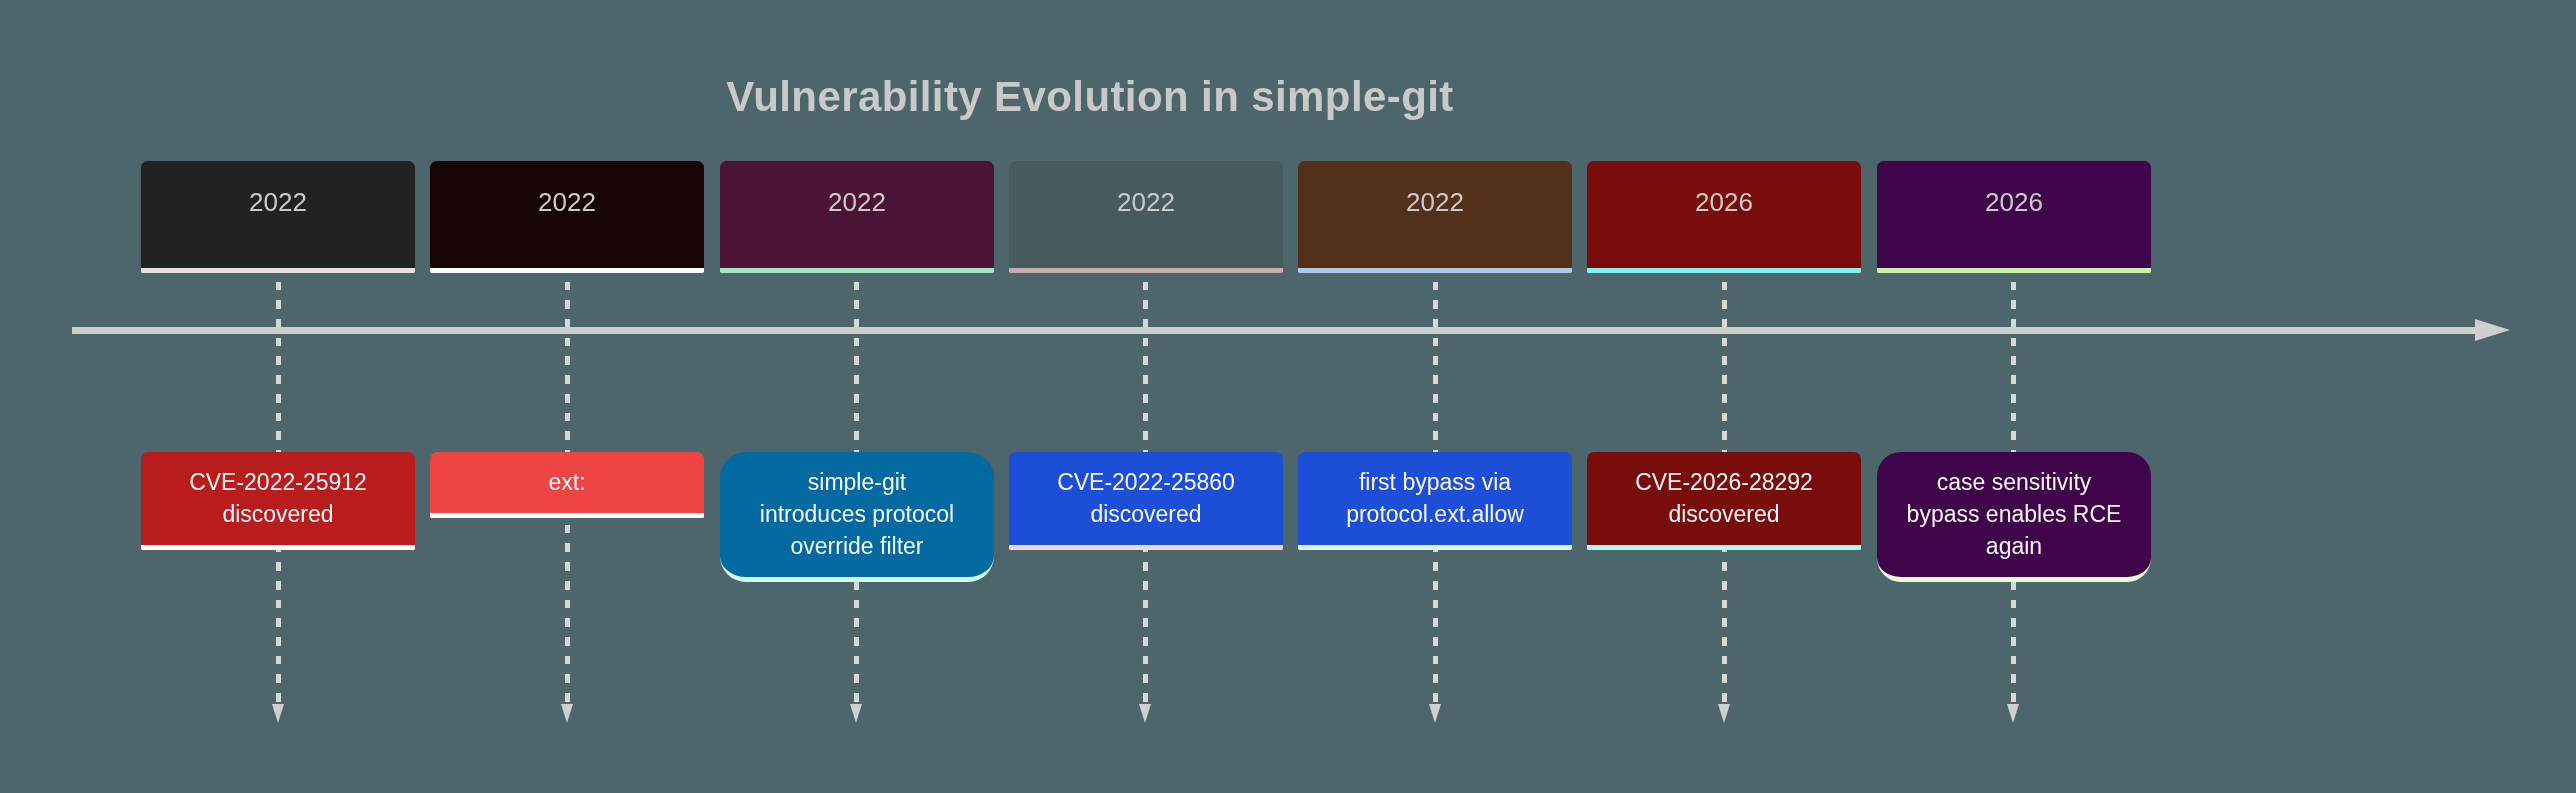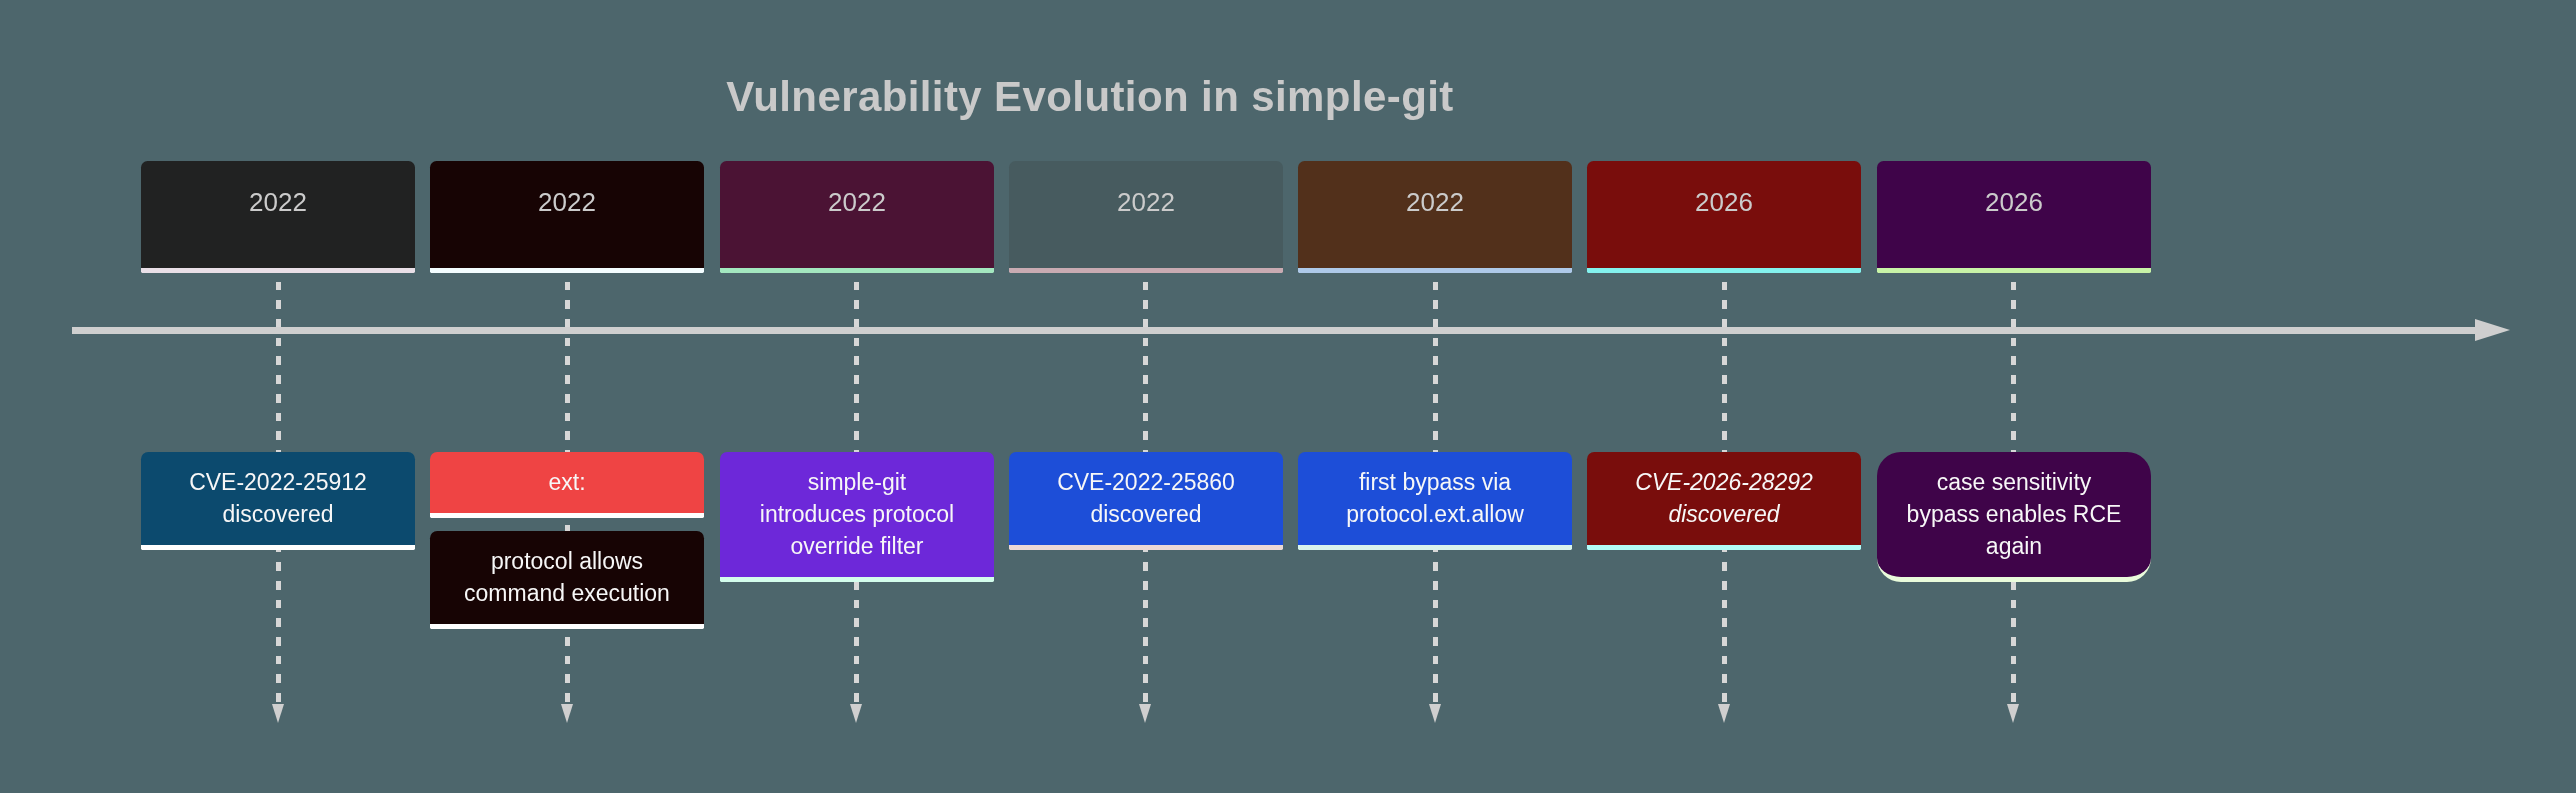--- a/index.html
+++ b/index.html
@@ -88,42 +88,38 @@
 <div class="title">Vulnerability Evolution in simple-git</div>
 
 <div class="axis-line"></div>
 <div class="axis-head"></div>
 
 <div id="columns">
     <div class="dash-line" style="left: 276px;"></div>
     <div class="down-head" style="left: 272px;"></div>
     <div class="year-box" style="left: 141px; width: 274px; background: rgb(33, 34, 34); border-bottom-color: rgb(233, 223, 231);"><span>2022</span></div>
     <div class="events" style="left: 141px;">
-      <div class="event-box" style="background: #0c4a6e; border-bottom-color: rgb(255, 255, 255);">
+      <div class="event-box" style="background: #b91c1c; border-bottom-color: rgb(255, 255, 255);">
         <div>CVE-2022-25912</div>
         <div>discovered</div>
       </div>
     </div>
     <div class="dash-line" style="left: 565px;"></div>
     <div class="down-head" style="left: 561px;"></div>
     <div class="year-box" style="left: 430px; width: 274px; background: rgb(23, 4, 4); border-bottom-color: rgb(244, 253, 255);"><span>2022</span></div>
     <div class="events" style="left: 430px;">
       <div class="event-box" style="background: #ef4444; border-bottom-color: rgb(255, 255, 255);">
         <div>ext:</div>
       </div>
-      <div class="event-box" style="background: rgb(23, 4, 4); border-bottom-color: rgb(255, 255, 255);">
-        <div>protocol allows</div>
-        <div>command execution</div>
-      </div>
     </div>
     <div class="dash-line" style="left: 854px;"></div>
     <div class="down-head" style="left: 850px;"></div>
     <div class="year-box" style="left: 720px; width: 274px; background: rgb(75, 19, 52); border-bottom-color: rgb(163, 231, 191);"><span>2022</span></div>
     <div class="events" style="left: 720px;">
-      <div class="event-box" style="background: #6d28d9; border-bottom-color: rgb(211, 253, 236);">
+      <div class="event-box" style="background: #0369a1; border-bottom-color: rgb(211, 253, 236); border-radius: 26px;">
         <div>simple-git</div>
         <div>introduces protocol</div>
         <div>override filter</div>
       </div>
     </div>
     <div class="dash-line" style="left: 1143px;"></div>
     <div class="down-head" style="left: 1139px;"></div>
     <div class="year-box" style="left: 1009px; width: 274px; background: rgb(71, 91, 95); border-bottom-color: rgb(201, 171, 178);"><span>2022</span></div>
     <div class="events" style="left: 1009px;">
       <div class="event-box" style="background: #1d4ed8; border-bottom-color: rgb(236, 217, 213);">
@@ -136,21 +132,21 @@
     <div class="year-box" style="left: 1298px; width: 274px; background: rgb(82, 48, 27); border-bottom-color: rgb(174, 201, 233);"><span>2022</span></div>
     <div class="events" style="left: 1298px;">
       <div class="event-box" style="background: #1d4ed8; border-bottom-color: rgb(217, 243, 236);">
         <div>first bypass via</div>
         <div>protocol.ext.allow</div>
       </div>
     </div>
     <div class="dash-line" style="left: 1722px;"></div>
     <div class="down-head" style="left: 1718px;"></div>
     <div class="year-box" style="left: 1587px; width: 274px; background: rgb(121, 13, 12); border-bottom-color: rgb(131, 242, 238);"><span>2026</span></div>
-    <div class="events" style="left: 1587px; font-style: italic;">
+    <div class="events" style="left: 1587px;">
       <div class="event-box" style="background: rgb(121, 13, 12); border-bottom-color: rgb(178, 252, 248);">
         <div>CVE-2026-28292</div>
         <div>discovered</div>
       </div>
     </div>
     <div class="dash-line" style="left: 2011px;"></div>
     <div class="down-head" style="left: 2007px;"></div>
     <div class="year-box" style="left: 1877px; width: 274px; background: rgb(63, 4, 73); border-bottom-color: rgb(200, 243, 167);"><span>2026</span></div>
     <div class="events" style="left: 1877px;">
       <div class="event-box" style="background: rgb(63, 4, 73); border-bottom-color: rgb(233, 251, 219); border-radius: 24px;">

